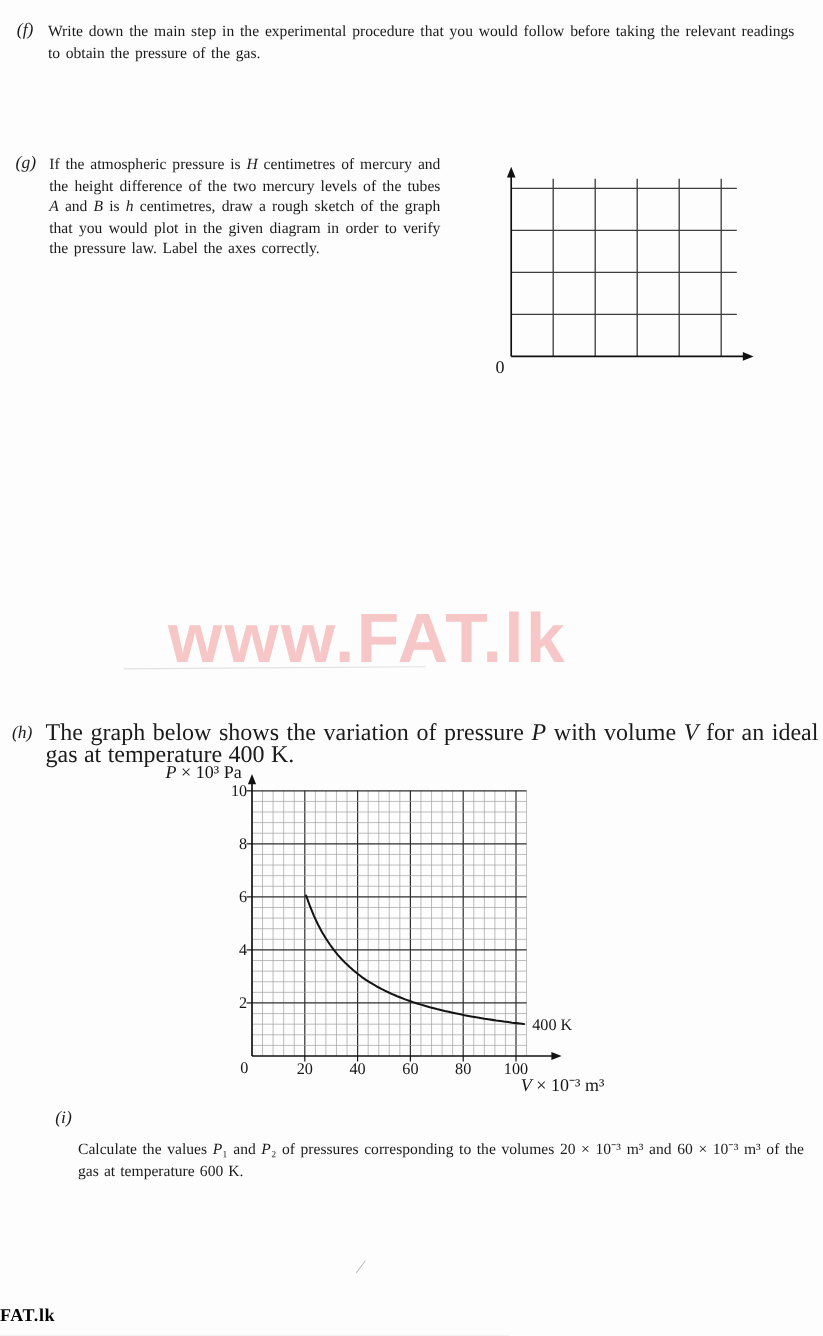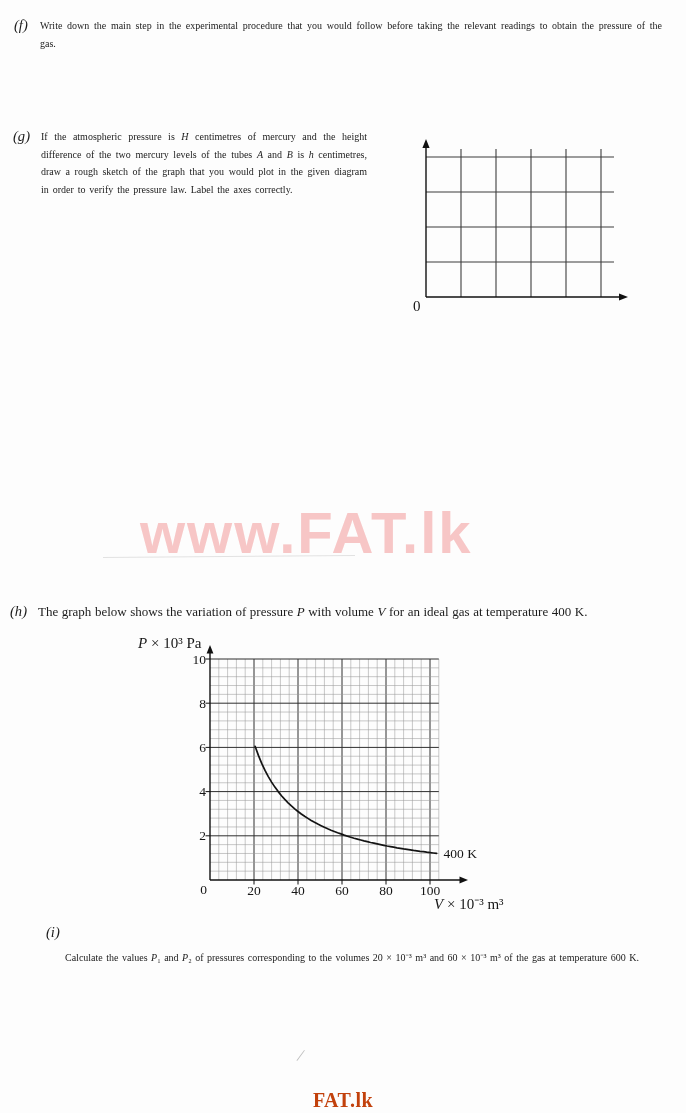--- a/index.html
+++ b/index.html
@@ -3,49 +3,49 @@
 <meta charset="utf-8">
 <style>
   html,body{margin:0;padding:0;background:#e9e9e9;}
   .page{
     position:relative;width:686px;height:1113px;margin:0 auto;
     background:#fdfdfd;color:#1b1b1b;
     font-family:"Liberation Serif",serif;overflow:hidden;
   }
   .q{position:absolute;}
   .qlabel{position:absolute;left:0;top:0;font-style:italic;font-size:14.6px;}
-  .qtext{margin:0;text-align:justify;font-size:10px;line-height:17.6px;word-spacing:1.4px;}
+  .qtext{margin:0;text-align:justify;font-size:13px;line-height:17.6px;word-spacing:1.4px;}
   .it{font-style:italic;}
   #qf{left:14px;top:17px;width:650px;}
   #qf .qtext{margin-left:26px;width:622px;}
   #qg{left:13px;top:128px;width:356px;}
   #qg .qtext{margin-left:28px;width:326px;line-height:17.5px;}
   #qh{left:10px;top:603px;width:668px;}
-  #qh .qtext{margin-left:28px;width:644px;font-size:13px;word-spacing:0.3px;}
+  #qh .qtext{margin-left:28px;width:644px;font-size:20px;word-spacing:0.3px;}
   #qi{left:46px;top:924px;width:626px;}
   #qi .qtext{margin-left:19px;width:605px;word-spacing:1px;margin-top:25px;}
   #sketch-grid{position:absolute;left:400px;top:132px;}
   #pv-graph{position:absolute;left:130px;top:628px;}
   .watermark{
     position:absolute;left:140px;top:499px;
     font-family:"Liberation Sans",sans-serif;font-weight:bold;
     font-size:58px;letter-spacing:2px;color:#f7c6c6;
     user-select:none;white-space:nowrap;
   }
   .scribble{
     position:absolute;left:103px;top:556px;width:252px;height:0;
     border-top:1.6px solid #cccccc;opacity:.55;transform:rotate(-.4deg);
   }
   .stray{
     position:absolute;left:298px;top:1046px;color:#bdbdbd;
     font-size:17px;font-style:italic;transform:rotate(9deg);
   }
   .footer{
-    position:absolute;left:0;top:1089px;width:100%;text-align:center;
-    font-weight:bold;font-size:20px;letter-spacing:.5px;color:#c2410c;
+    position:absolute;left:0;top:1089px;width:100%;
+    font-weight:bold;font-size:15px;letter-spacing:.5px;color:#000000;
   }
   svg text{font-family:"Liberation Serif",serif;fill:#161616;}
 </style>
 </head>
 <body>
 
 <div class="page">
 
   <section class="q" id="qf">
     <span class="qlabel">(f)</span>

